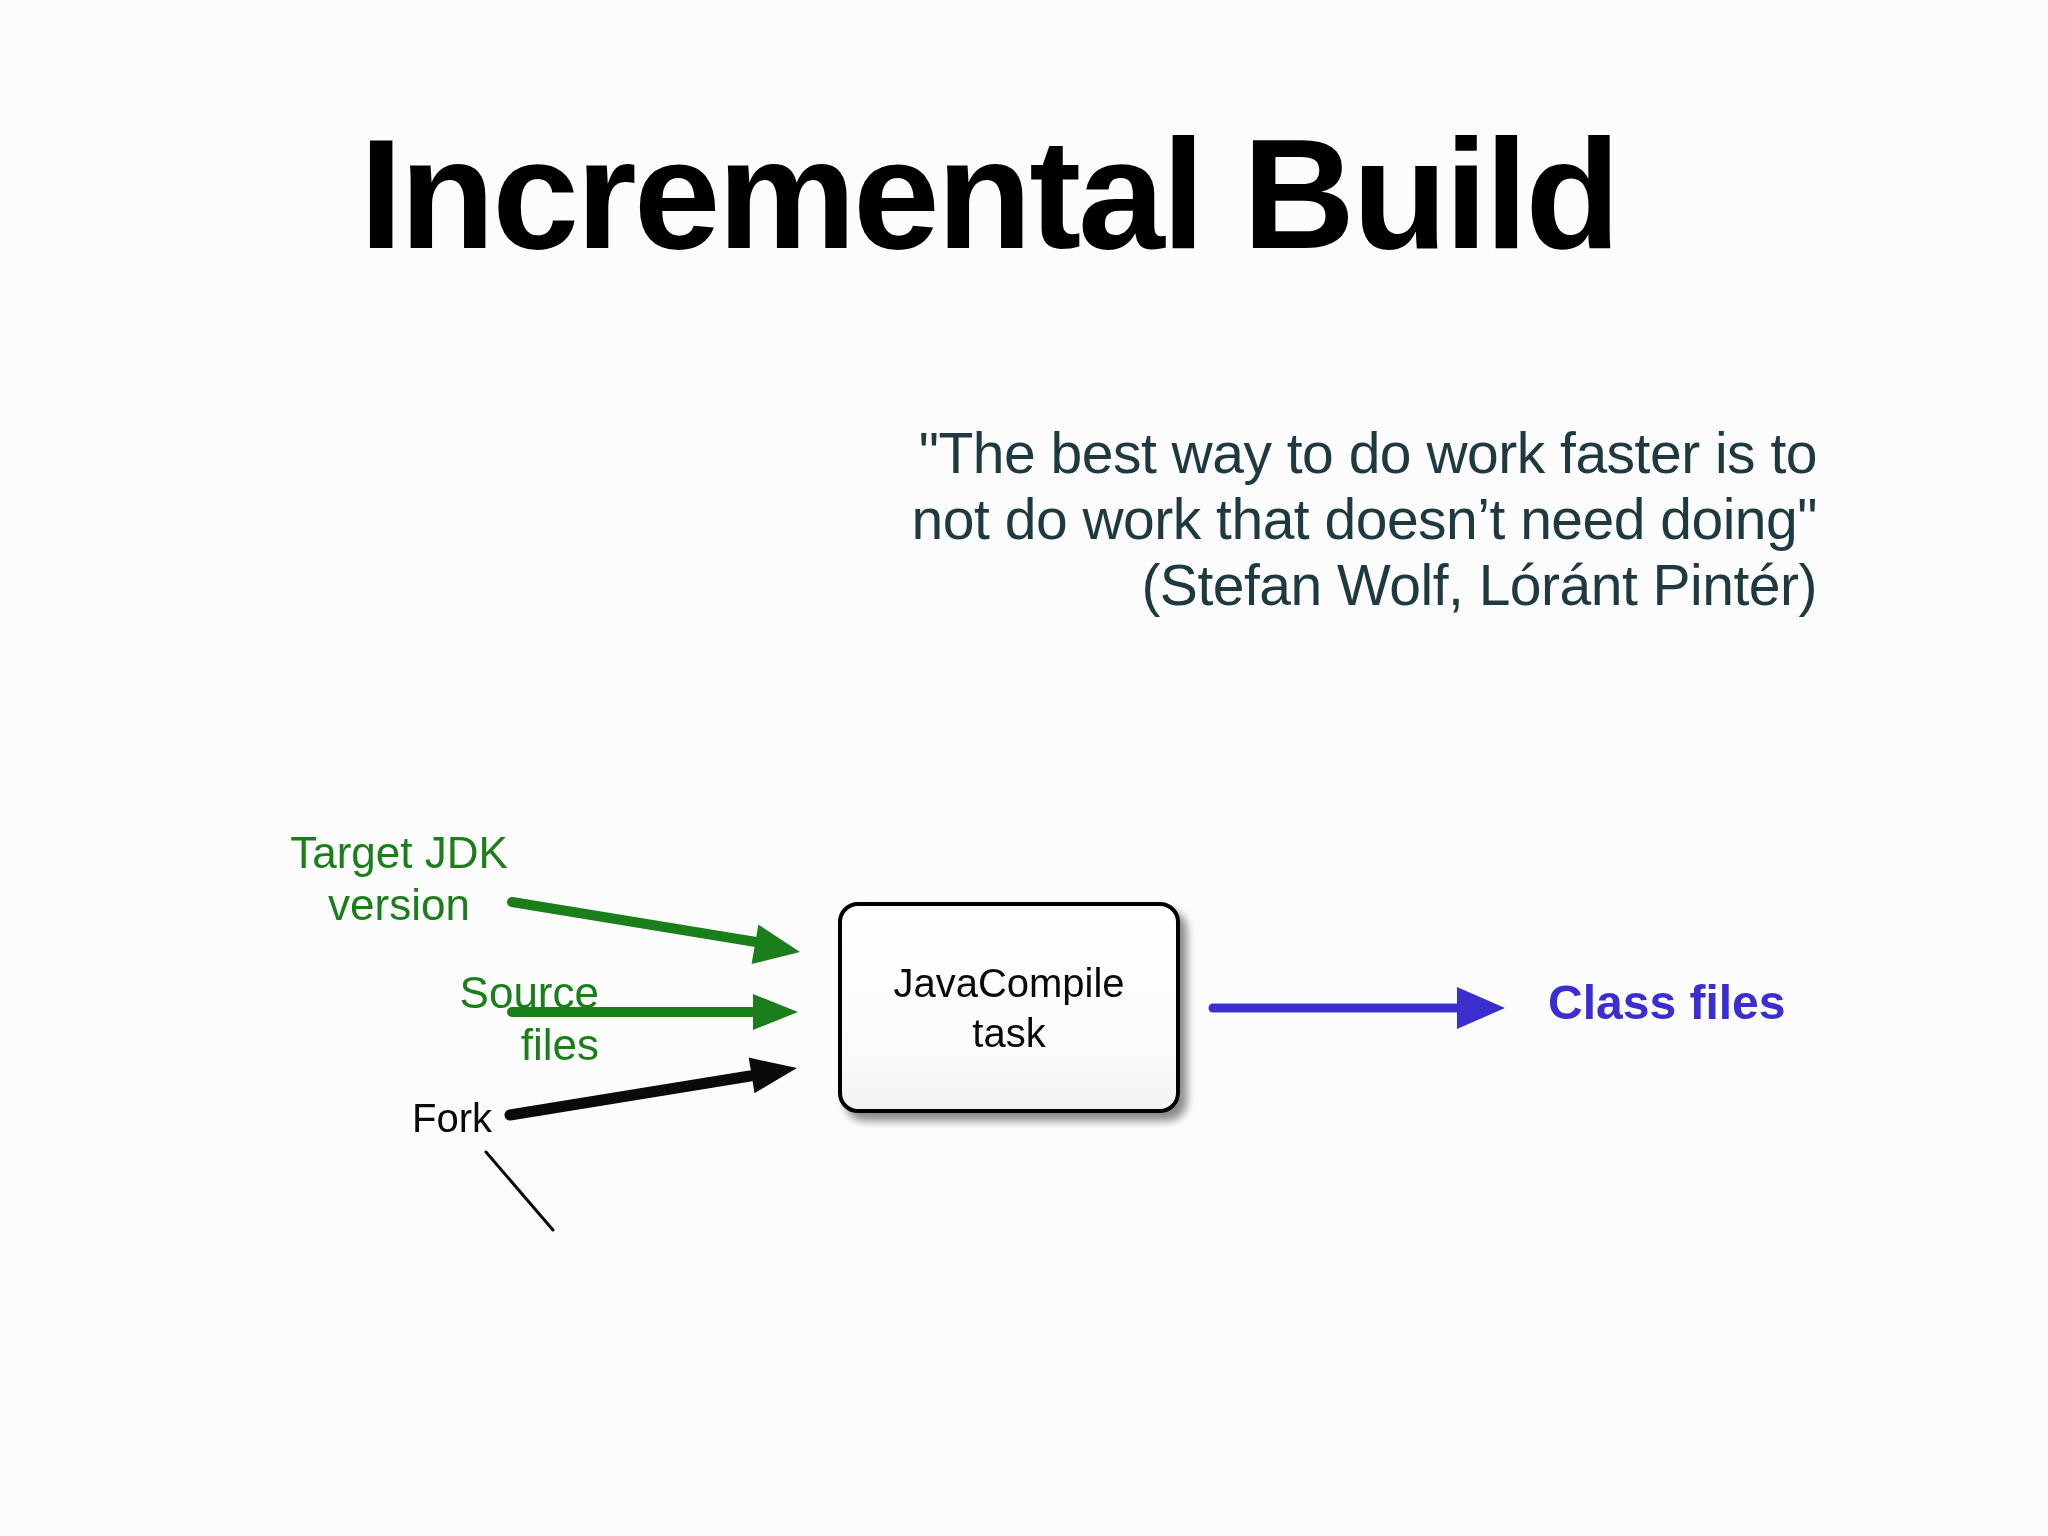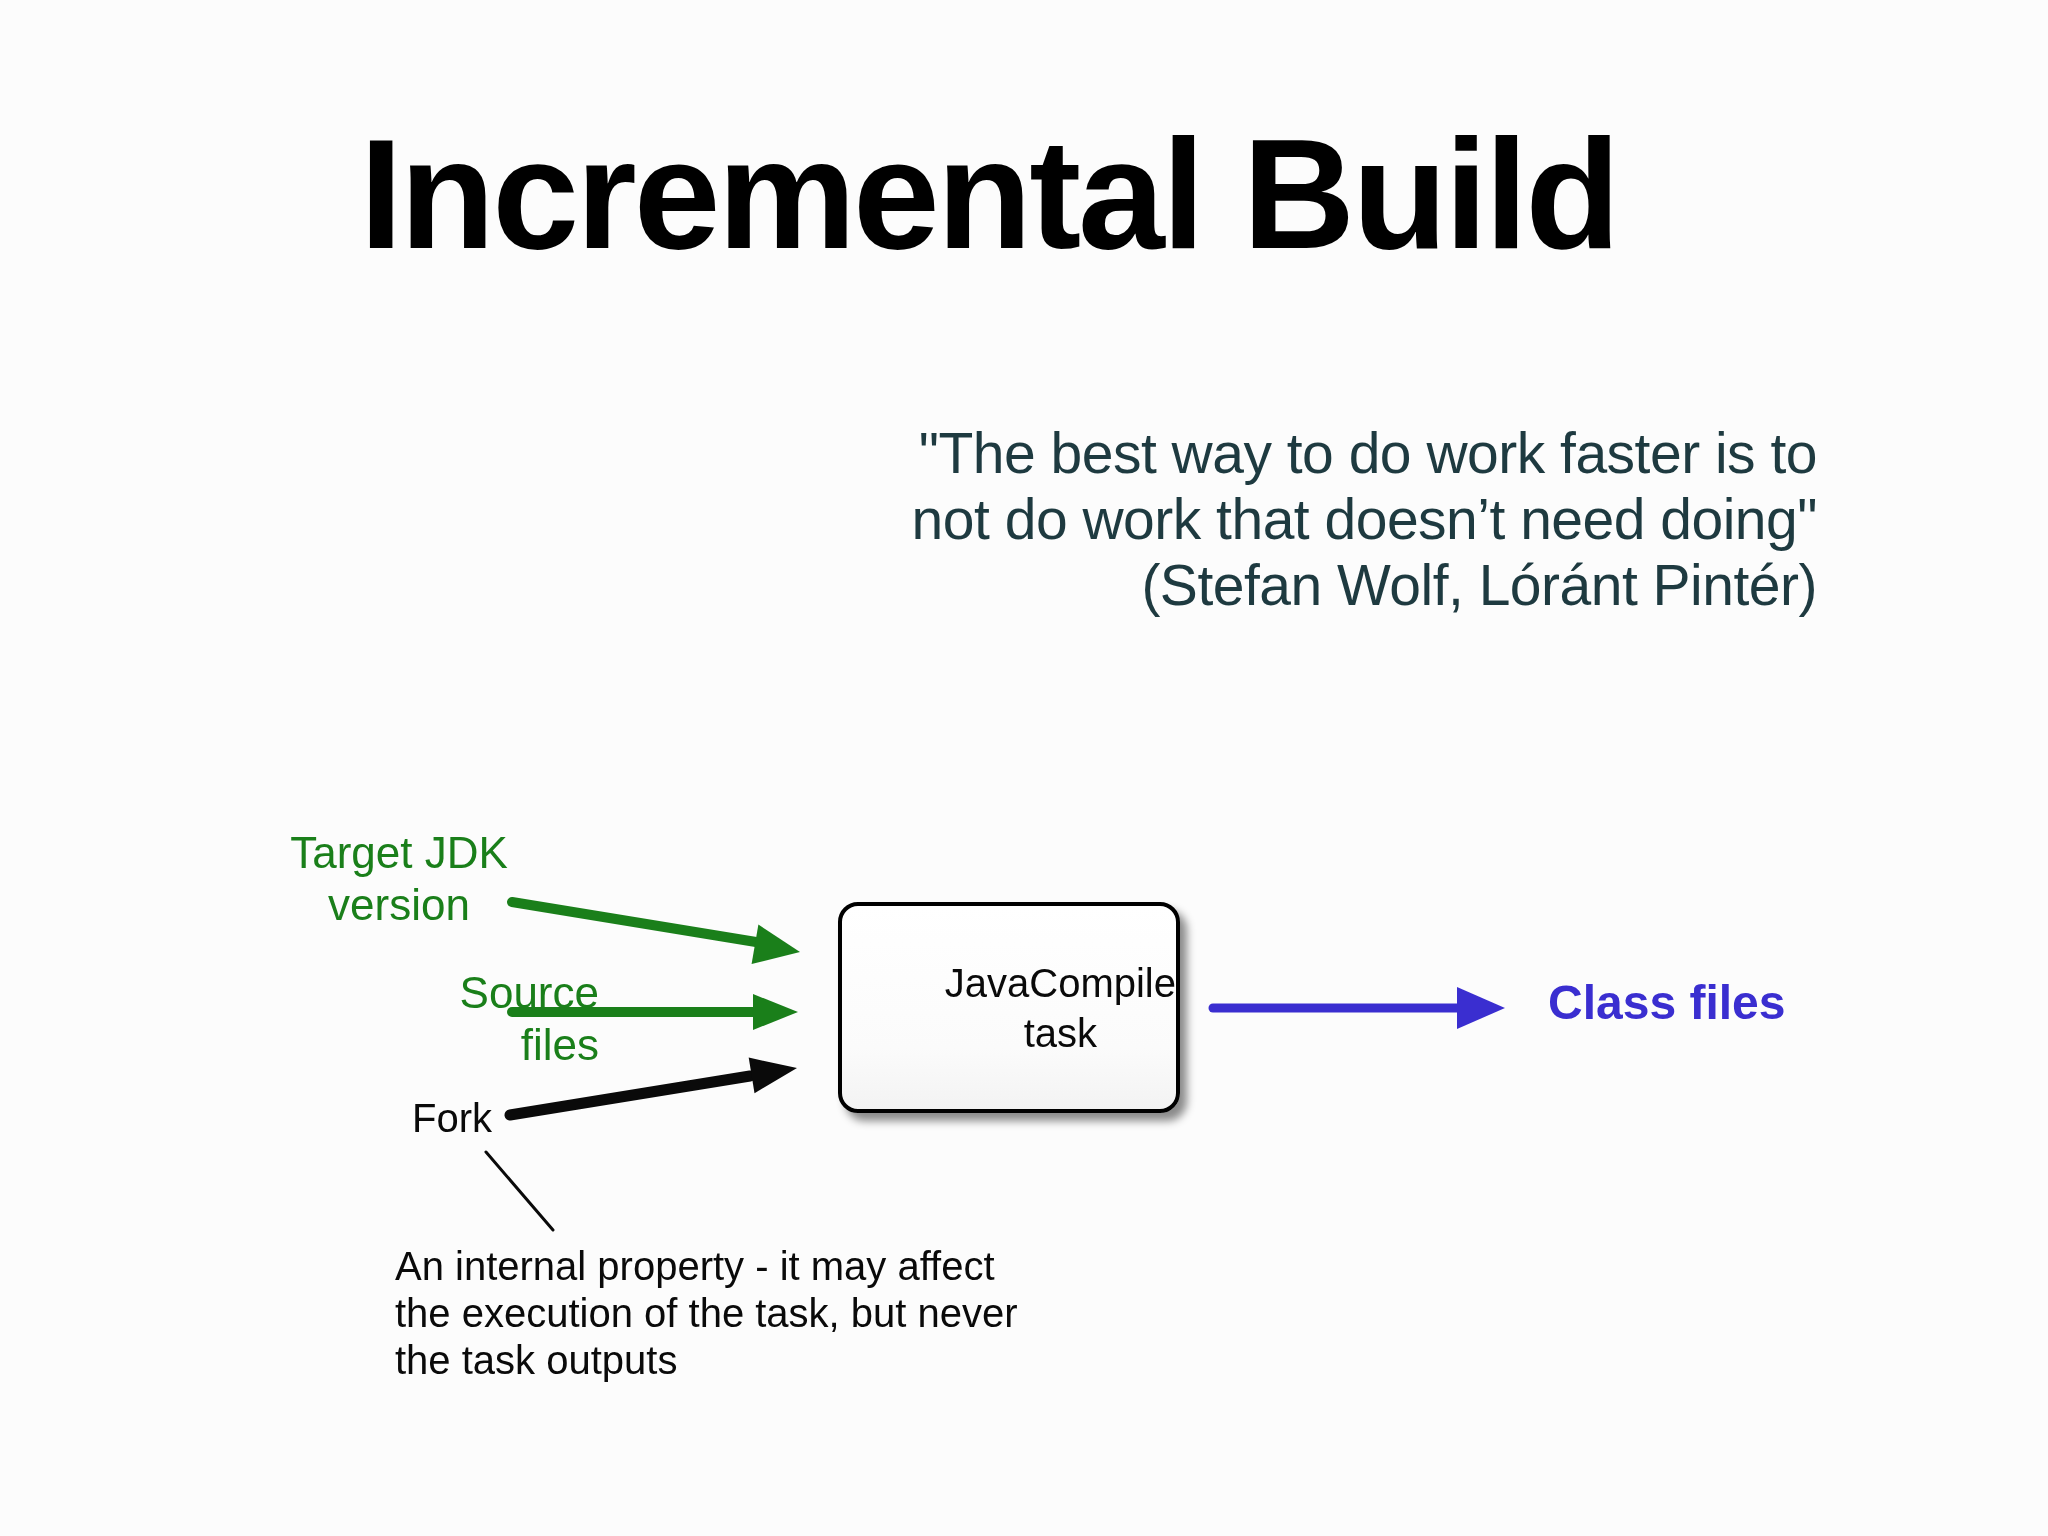--- a/index.html
+++ b/index.html
@@ -74,21 +74,21 @@
     white-space:nowrap;
   }
   .task-box{
     position:absolute;
     left:838px;top:902px;
     width:342px;height:211px;
     background:linear-gradient(180deg,#ffffff 0%,#fbfbfb 70%,#f3f3f3 100%);
     border:4px solid #000;
     border-radius:20px;
     box-shadow:7px 8px 9px rgba(0,0,0,0.45);
-    display:flex;align-items:center;justify-content:flex-end;
+    display:flex;align-items:center;justify-content:center;
     text-align:center;
     font-size:40px;line-height:50px;
     color:var(--ink);
     white-space:pre-line;
   }
   .label-class-files{
     position:absolute;
     left:1548px;top:979px;
     font-size:48px;line-height:48px;
     font-weight:700;color:var(--blue);
@@ -154,17 +154,14 @@
 
   <div class="label-fork">Fork</div>
 
   <div class="task-box">
     <span>JavaCompile
 task</span>
   </div>
 
   <div class="label-class-files">Class files</div>
 
-  <div class="annotation">An internal property - it may affect
-the execution of the task, but never
-the task outputs</div>
 
 </div>
 
 </body></html>

